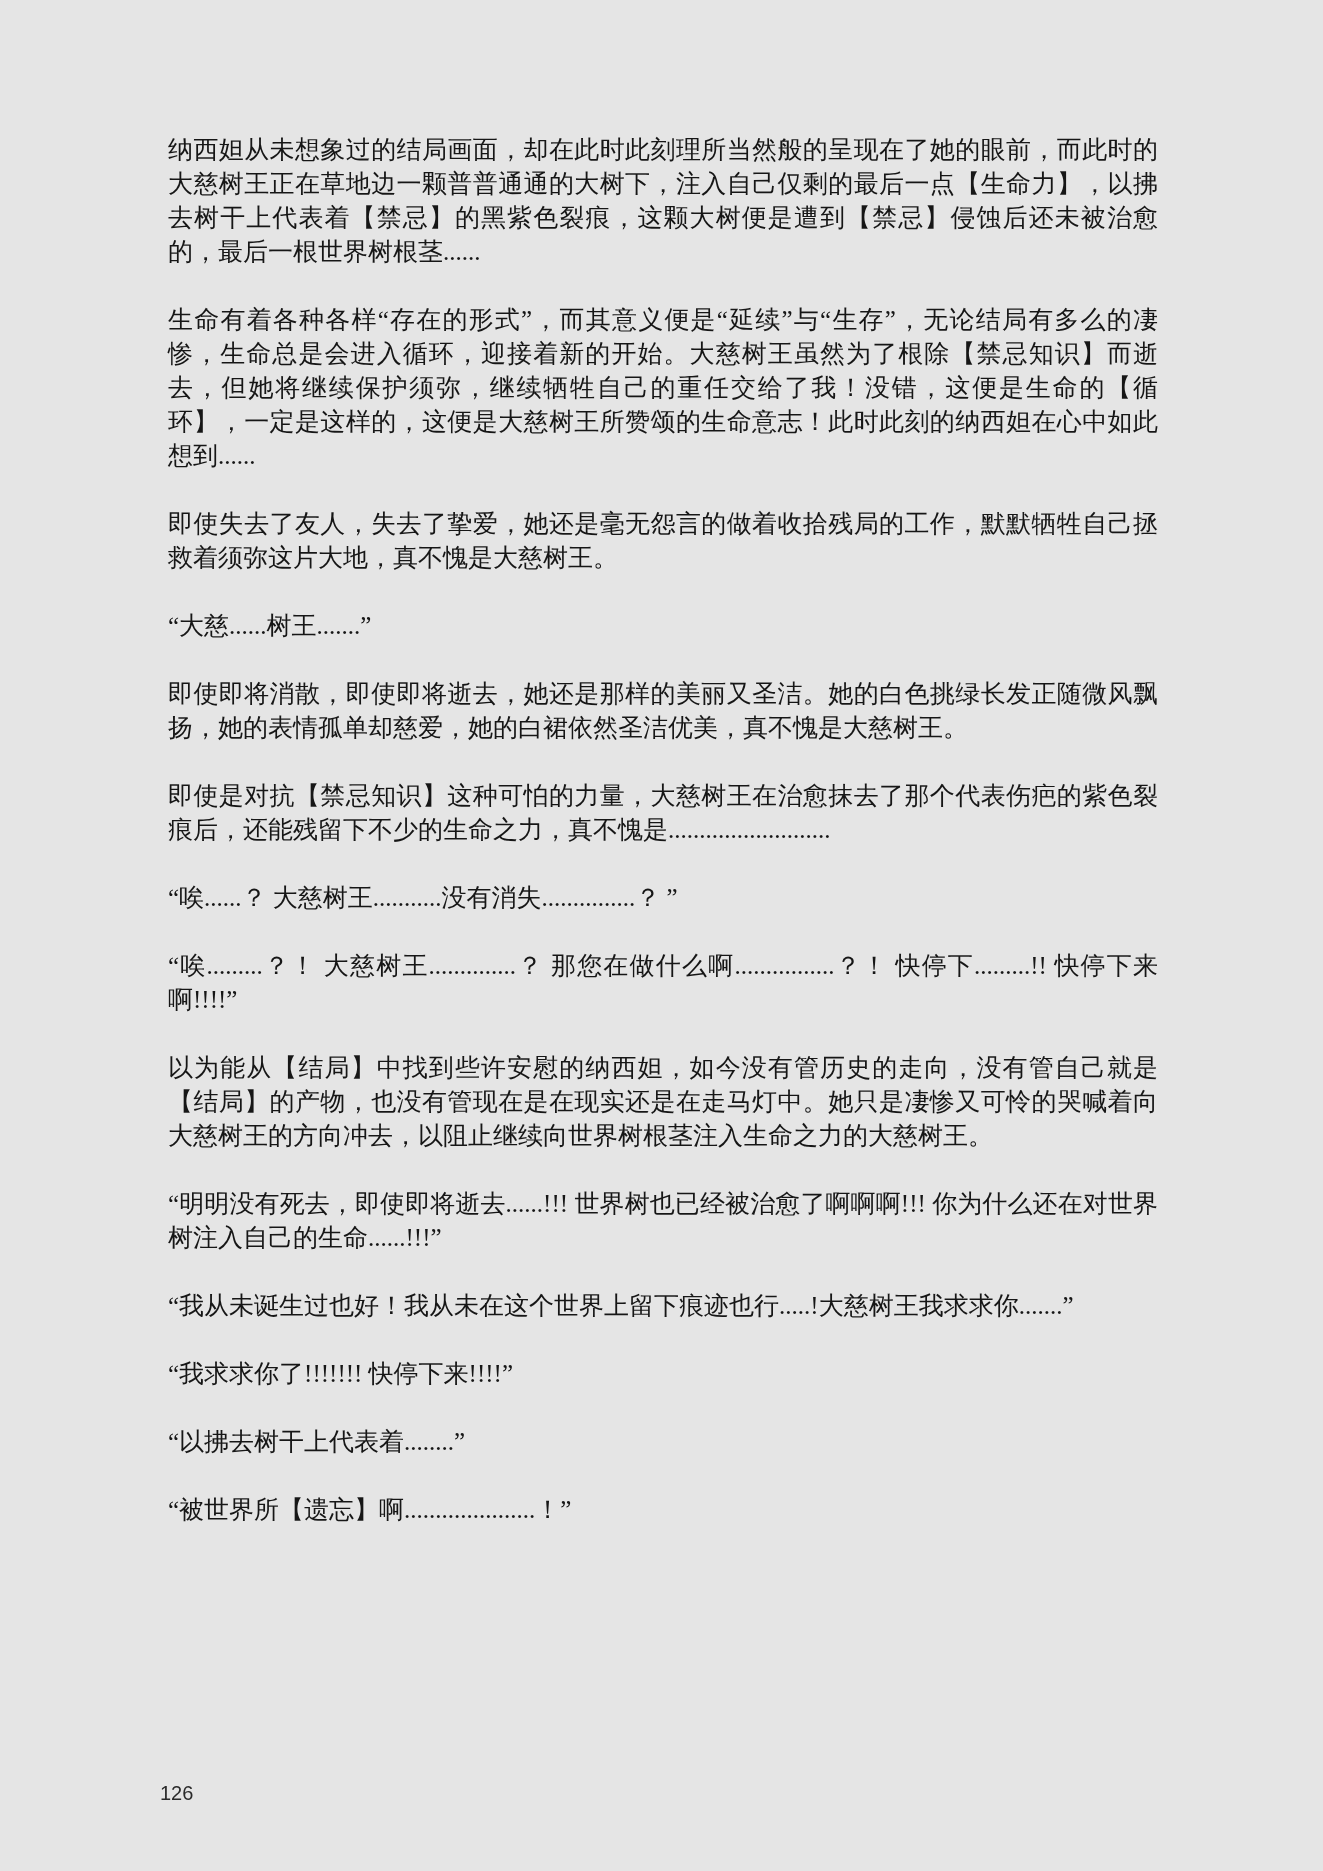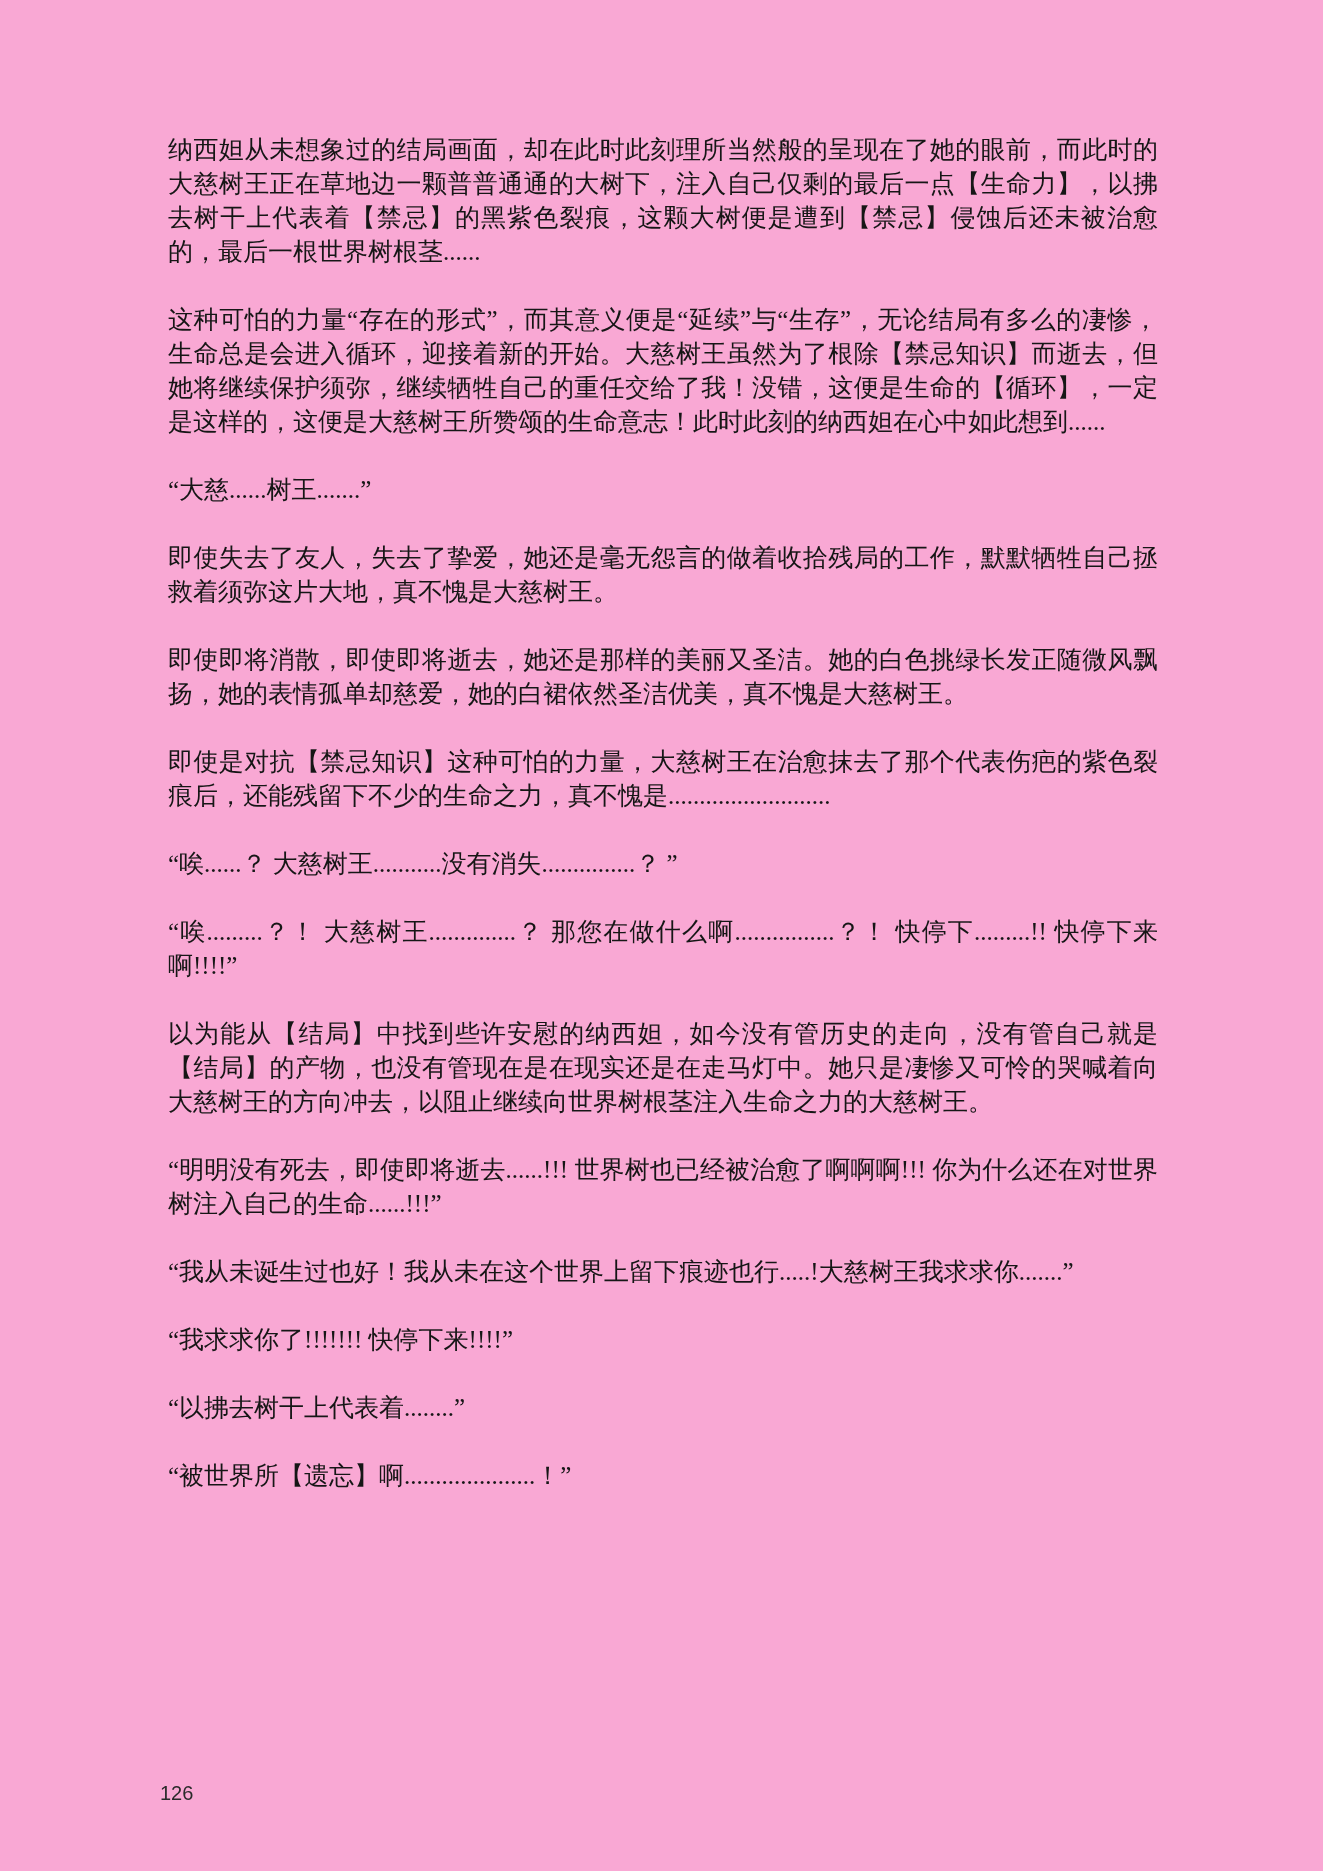--- a/index.html
+++ b/index.html
@@ -4,21 +4,21 @@
 <style>
   html, body {
     margin: 0;
     padding: 0;
     background: #ffffff;
   }
   .page {
     position: relative;
     width: 1323px;
     height: 1871px;
-    background: #f9a8d4;
+    background: #e5e5e5;
     box-sizing: border-box;
     overflow: hidden;
   }
   .content {
     position: absolute;
     left: 168px;
     top: 133px;
     width: 990px;
   }
   .content p {
@@ -38,23 +38,23 @@
     font-size: 20px;
     color: #2b2b2b;
   }
 </style>
 </head>
 <body>
 
 <div class="page">
   <div class="content">
     <p>纳西妲从未想象过的结局画面，却在此时此刻理所当然般的呈现在了她的眼前，而此时的大慈树王正在草地边一颗普普通通的大树下，注入自己仅剩的最后一点【生命力】，以拂去树干上代表着【禁忌】的黑紫色裂痕，这颗大树便是遭到【禁忌】侵蚀后还未被治愈的，最后一根世界树根茎......</p>
-    <p>这种可怕的力量“存在的形式”，而其意义便是“延续”与“生存”，无论结局有多么的凄惨，生命总是会进入循环，迎接着新的开始。大慈树王虽然为了根除【禁忌知识】而逝去，但她将继续保护须弥，继续牺牲自己的重任交给了我！没错，这便是生命的【循环】，一定是这样的，这便是大慈树王所赞颂的生命意志！此时此刻的纳西妲在心中如此想到......</p>
+    <p>生命有着各种各样“存在的形式”，而其意义便是“延续”与“生存”，无论结局有多么的凄惨，生命总是会进入循环，迎接着新的开始。大慈树王虽然为了根除【禁忌知识】而逝去，但她将继续保护须弥，继续牺牲自己的重任交给了我！没错，这便是生命的【循环】，一定是这样的，这便是大慈树王所赞颂的生命意志！此时此刻的纳西妲在心中如此想到......</p>
+    <p>即使失去了友人，失去了挚爱，她还是毫无怨言的做着收拾残局的工作，默默牺牲自己拯救着须弥这片大地，真不愧是大慈树王。</p>
     <p>“大慈......树王.......”</p>
-    <p>即使失去了友人，失去了挚爱，她还是毫无怨言的做着收拾残局的工作，默默牺牲自己拯救着须弥这片大地，真不愧是大慈树王。</p>
     <p>即使即将消散，即使即将逝去，她还是那样的美丽又圣洁。她的白色挑绿长发正随微风飘扬，她的表情孤单却慈爱，她的白裙依然圣洁优美，真不愧是大慈树王。</p>
     <p>即使是对抗【禁忌知识】这种可怕的力量，大慈树王在治愈抹去了那个代表伤疤的紫色裂痕后，还能残留下不少的生命之力，真不愧是..........................</p>
     <p>“唉......？ 大慈树王...........没有消失...............？ ”</p>
     <p>“唉.........？！ 大慈树王..............？ 那您在做什么啊................？！ 快停下.........!! 快停下来啊!!!!”</p>
     <p>以为能从【结局】中找到些许安慰的纳西妲，如今没有管历史的走向，没有管自己就是【结局】的产物，也没有管现在是在现实还是在走马灯中。她只是凄惨又可怜的哭喊着向大慈树王的方向冲去，以阻止继续向世界树根茎注入生命之力的大慈树王。</p>
     <p>“明明没有死去，即使即将逝去......!!! 世界树也已经被治愈了啊啊啊!!! 你为什么还在对世界树注入自己的生命......!!!”</p>
     <p>“我从未诞生过也好！我从未在这个世界上留下痕迹也行.....!大慈树王我求求你.......”</p>
     <p>“我求求你了!!!!!!! 快停下来!!!!”</p>
     <p>“以拂去树干上代表着........”</p>
     <p>“被世界所【遗忘】啊.....................！”</p>

